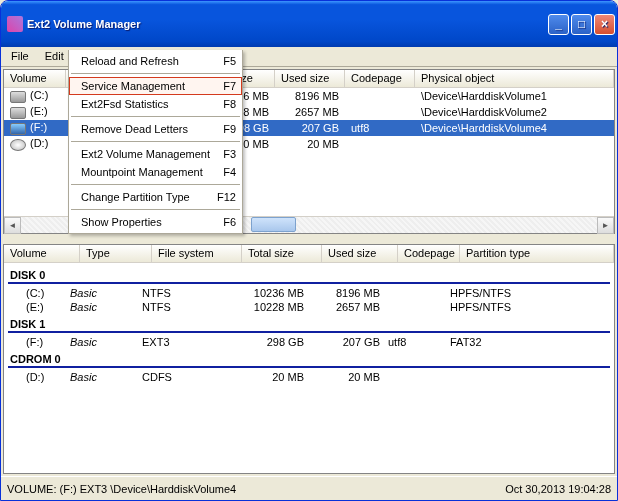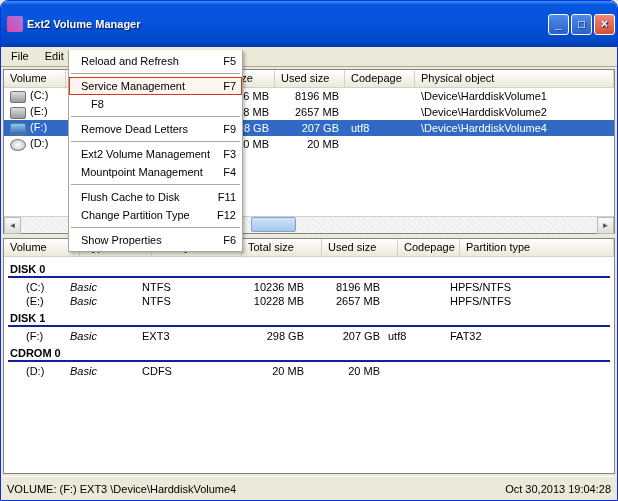--- a/index.html
+++ b/index.html
@@ -19,21 +19,21 @@
 .menubar .mitem { padding: 3px 8px; cursor: default; }
 .menubar .mitem.active { background: #8b5cf6; color: white; border: 1px solid #316ac5; padding: 0 7px; margin-top: 20px; }
 
 .dropdown { position: absolute; left: 68px; top: 50px; width: 175px; background: #fff; border: 1px solid #aca899; border-top: none; box-shadow: 2px 2px 3px rgba(0,0,0,.25); z-index: 100; padding: 2px 0; }
 .dropdown .drow { display: flex; padding: 3px 6px 3px 12px; cursor: default; }
 .dropdown .drow .lbl { flex: 1; }
 .dropdown .drow .sc { color: #000; padding-left: 10px; }
 .dropdown .sep { height: 1px; background: #aca899; margin: 3px 2px; }
 .dropdown .drow.hilite { border: 1px solid #d43a1d; padding: 2px 5px 2px 11px; background: #fff5f0; }
 
-.content { flex: 1; display: flex; flex-direction: column; padding: 2px; gap: 4px; }
+.content { flex: 1; display: flex; flex-direction: column; padding: 2px; gap: 10px; }
 
 .pane { background: white; border: 1px solid #848484; position: relative; }
 .pane.top { height: 165px; display: flex; flex-direction: column; }
 .pane.bottom { flex: 1; display: flex; flex-direction: column; overflow: hidden; }
 
 .hdr { display: flex; background: #ece9d8; height: 18px; border-bottom: 1px solid #d4d0c8; }
 .hcell { border-right: 1px solid #d4d0c8; padding: 2px 6px; white-space: nowrap; overflow: hidden; background: linear-gradient(to bottom,#fff,#ece9d8); }
 
 .tbody1 { flex: 1; overflow: hidden; }
 .trow1 { display: flex; height: 16px; align-items: center; }
@@ -211,42 +211,39 @@
   <div class="drow">
       <span class="lbl">Reload and Refresh</span>
       <span class="sc">F5</span>
     </div>
   <div class="sep"></div>
   <div class="drow hilite">
       <span class="lbl">Service Management</span>
       <span class="sc">F7</span>
     </div>
   <div class="drow">
+      <span class="lbl">Ext2Fsd Statistics</span>
       <span class="sc">F8</span>
     </div>
   <div class="sep"></div>
   <div class="drow">
       <span class="lbl">Remove Dead Letters</span>
       <span class="sc">F9</span>
     </div>
   <div class="sep"></div>
   <div class="drow">
       <span class="lbl">Ext2 Volume Management</span>
       <span class="sc">F3</span>
     </div>
   <div class="drow">
       <span class="lbl">Mountpoint Management</span>
       <span class="sc">F4</span>
     </div>
   <div class="sep"></div>
   <div class="drow">
-      <span class="lbl">Flush Cache to Disk</span>
-      <span class="sc">F11</span>
-    </div>
-  <div class="drow">
       <span class="lbl">Change Partition Type</span>
       <span class="sc">F12</span>
     </div>
   <div class="sep"></div>
   <div class="drow">
       <span class="lbl">Show Properties</span>
       <span class="sc">F6</span>
     </div>
 </div>
 

